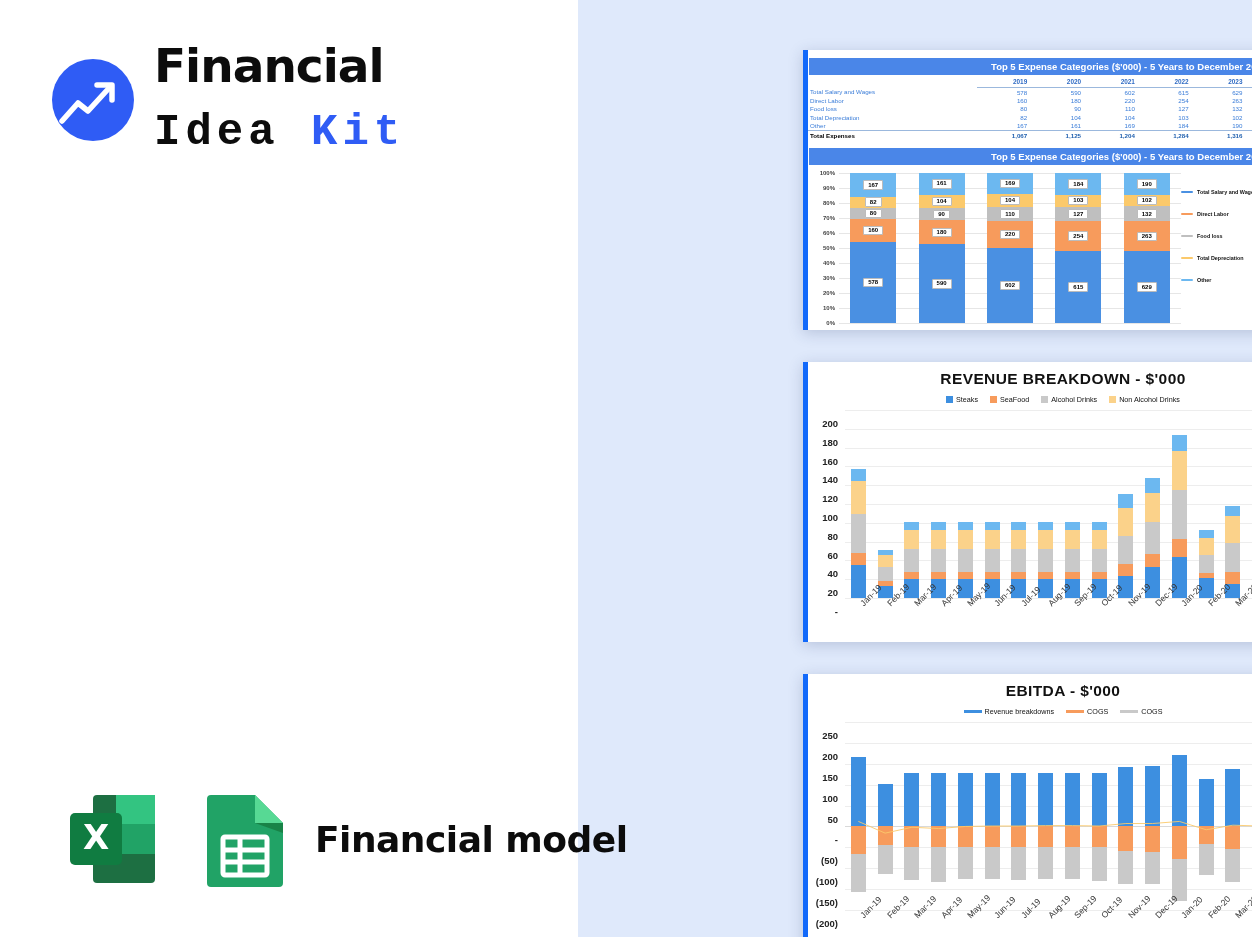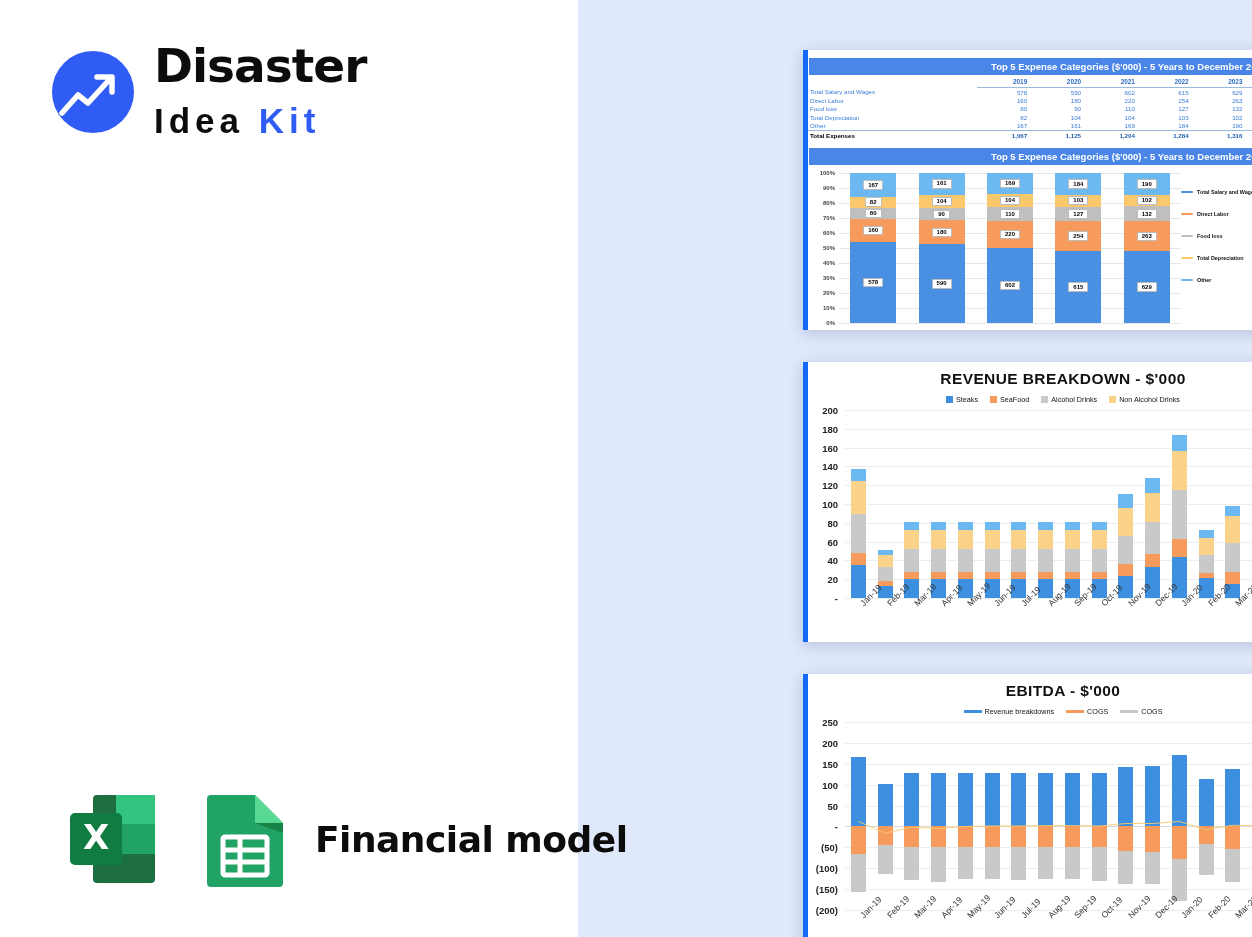--- a/index.html
+++ b/index.html
@@ -21,22 +21,22 @@
   .logo-wrap { position: absolute; left: 52px; top: 42px; display: flex; align-items: center; }
   .logo-mark { width: 82px; height: 82px; border-radius: 50%; background: #2f5cf5; position: relative; overflow: hidden; }
   .logo-mark svg { position: absolute; left: 0; top: 0; }
   .logo-text { margin-left: 20px; }
   .logo-line1 {
     font-family: "DejaVu Sans", sans-serif;
     font-weight: bold; font-size: 47px; letter-spacing: -1px; color: #0c0c0c; line-height: 1.0;
     position: relative;
   }
   .logo-line2 {
-    font-family: Liberation Sans, sans-serif;
-    font-weight: bold; font-size: 35px; letter-spacing: 5px; color: #0c0c0c; line-height: 1.15; margin-top: 12px;
+    font-family: Liberation Mono, monospace;
+    font-weight: bold; font-size: 44px; letter-spacing: 5px; color: #0c0c0c; line-height: 1.15; margin-top: 18px;
   }
   .logo-kit { color: #2f5cf5; }
 
   
   .title-block {
     position: absolute; left: 50px; top: 220px; width: 735px; height: 498px;
     background: #1269fa;
     display: flex; align-items: center;
   }
   .title-text {
@@ -114,21 +114,21 @@
   .cc { position: relative; width: 100%; height: 100%; padding: 8px 0 0 0; }
   .cc-title { text-align: center; font-weight: bold; font-size: 15.5px; color: #111; letter-spacing: 0.4px; margin-left: 50px; white-space: nowrap; }
   .cc-legend { display: flex; justify-content: center; align-items: center; margin-top: 7px; margin-left: 50px; }
   .cc-legend .li { display: flex; align-items: center; margin: 0 6px; }
   .cc-legend .sw { width: 7px; height: 7px; margin-right: 3px; flex: none; }
   .cc-legend .sw.line { width: 18px; height: 3px; }
   .cc-legend .ltx { font-size: 7.2px; color: #111; white-space: nowrap; }
   .cc-plot { position: absolute; left: 42px; right: 0; top: 48px; bottom: 44px; }
   .cc-grid .gl { position: absolute; left: 0; right: 0; height: 1px; background: #ededed; }
   .cc-ylabels { position: absolute; left: 0; width: 38px; top: 48px; bottom: 44px; }
-  .cc-ylabels span { position: absolute; right: 3px; transform: translateY(-50%); font-size: 9.5px; font-weight: bold; color: #222; }
+  .cc-ylabels span { position: absolute; right: 3px; transform: translateY(-50%); font-size: 9.5px; font-weight: bold; color: #222; margin-top: 13px; }
   .cc-bars { position: absolute; left: 0; right: 0; top: 0; bottom: 0; display: flex; }
   .cc-col { flex: 1; position: relative; height: 100%; }
   .cc-xlabels { position: absolute; left: 42px; right: 0; bottom: 0; height: 44px; display: flex; }
   .cc-xlabels .xl {
     flex: 1; position: relative;
   }
   .cc-xlabels .xl span {
     position: absolute; left: 50%; top: 3px;
     transform: rotate(-45deg); transform-origin: left top;
     font-size: 8.6px; color: #333; white-space: nowrap;
@@ -143,21 +143,21 @@
   <div class="bg-panel"></div>
 
   <div class="logo-wrap">
     <div class="logo-mark">
       <svg width="82" height="82" viewBox="0 0 82 82">
         <path d="M10 62 L26 44 L36 52 L58 28" stroke="#ffffff" stroke-width="5.5" fill="none" stroke-linecap="round" stroke-linejoin="round"></path>
         <path d="M45 26 L60 26 L60 41" stroke="#ffffff" stroke-width="5.5" fill="none" stroke-linecap="round" stroke-linejoin="round"></path>
       </svg>
     </div>
     <div class="logo-text">
-      <div class="logo-line1">Disaster</div>
+      <div class="logo-line1">Financial</div>
       <div class="logo-line2">
         <span>Idea</span>
         <span class="logo-kit">Kit</span>
       </div>
     </div>
   </div>
 
 
   <div class="footer-row">
     <div class="icon-excel">

